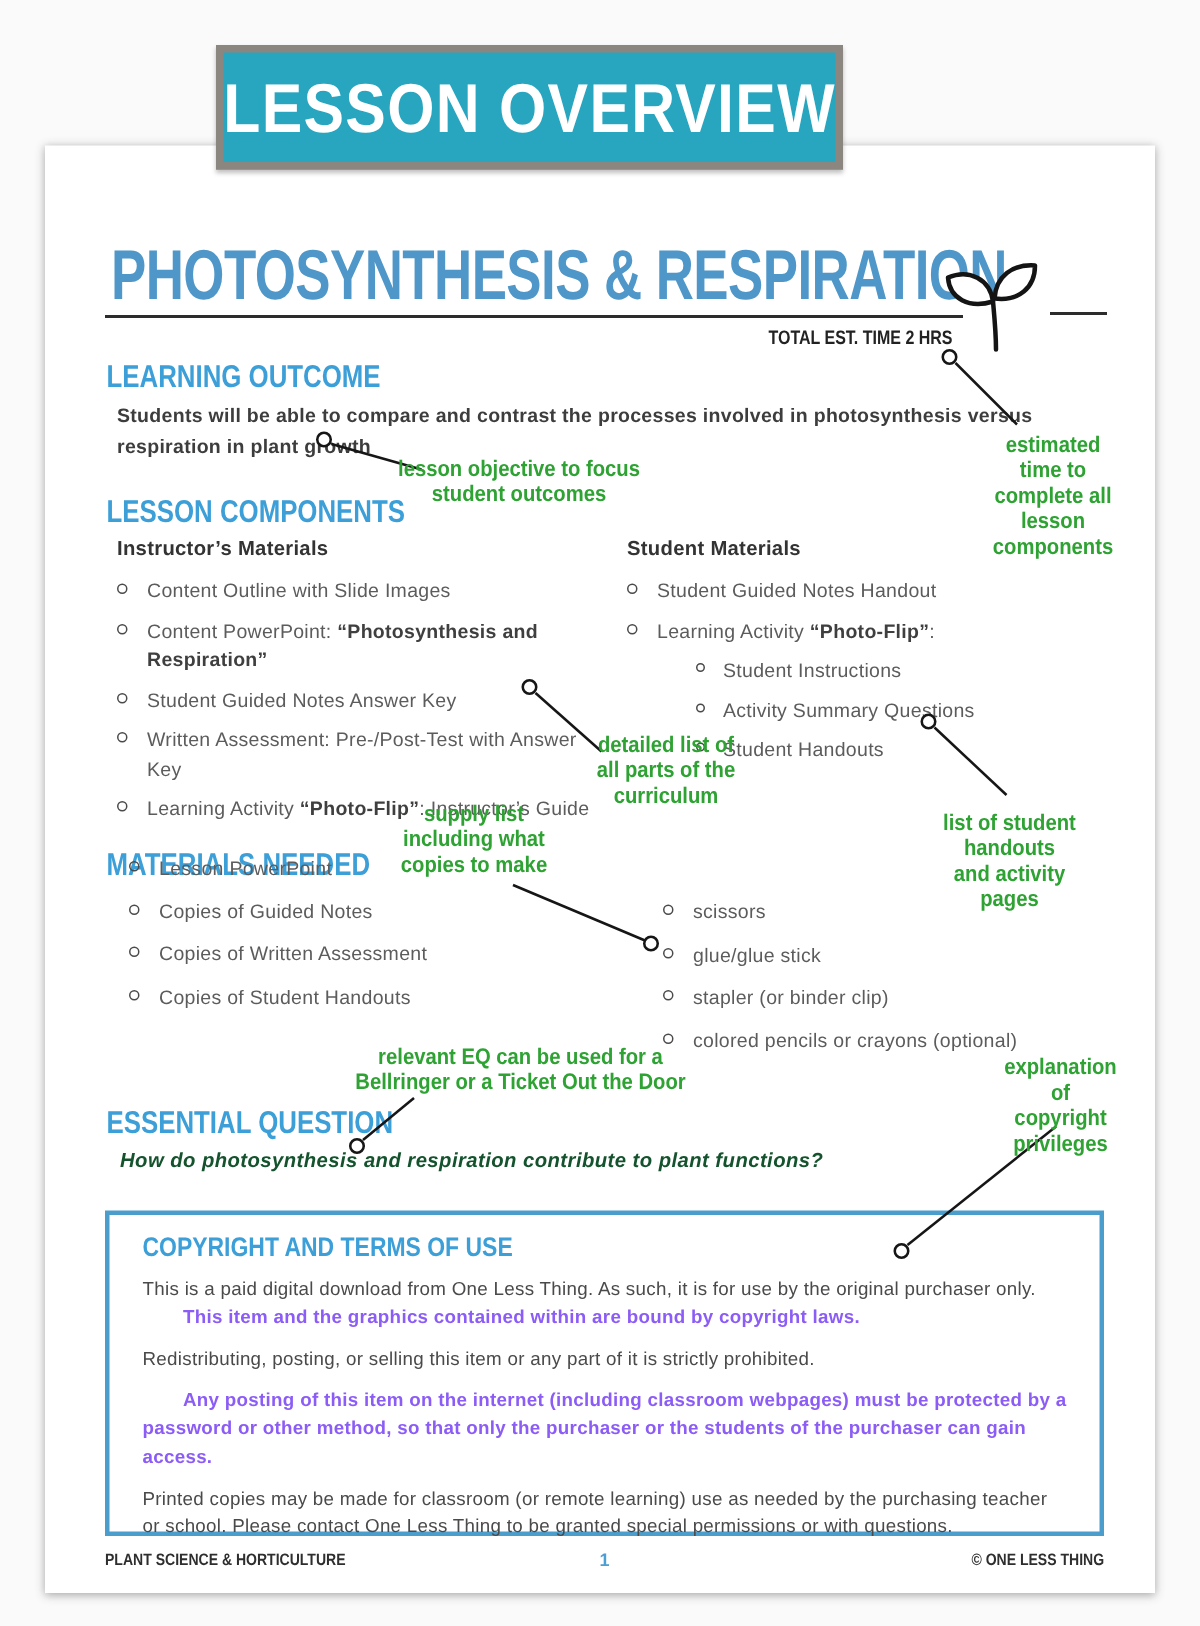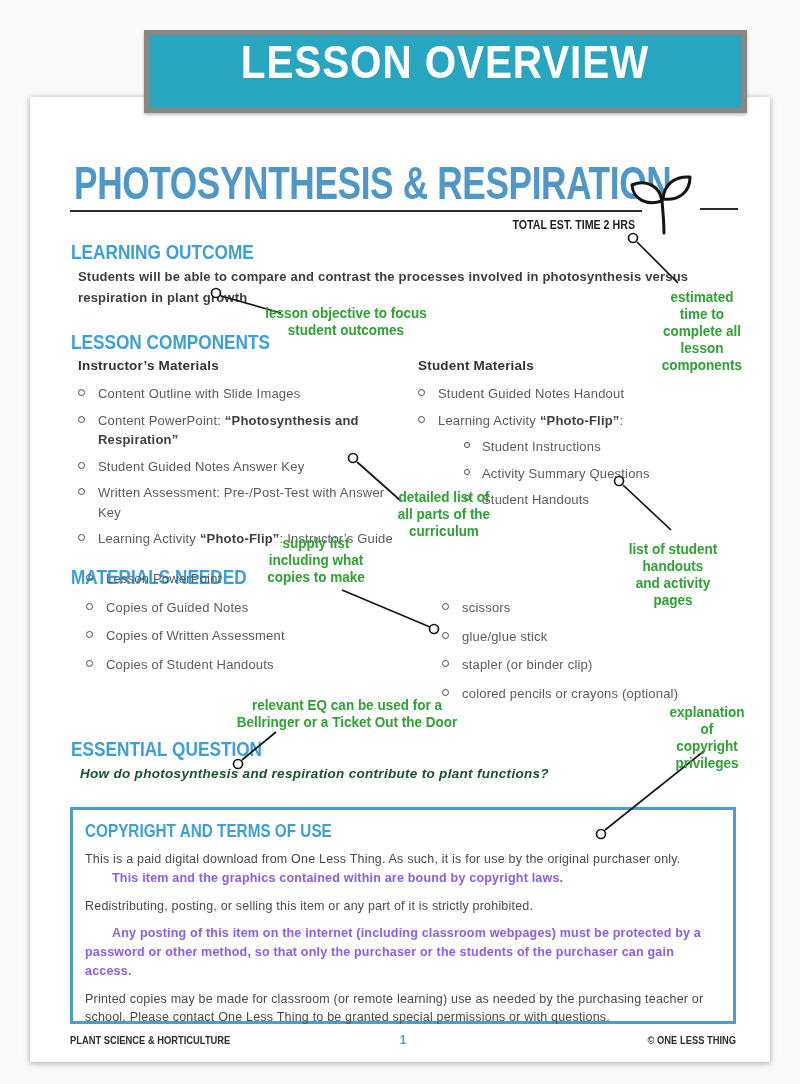--- a/index.html
+++ b/index.html
@@ -5,23 +5,23 @@
   * { margin:0; padding:0; box-sizing:border-box; }
   html,body { width:800px; height:1084px; background:#ffffff; overflow:hidden;
               font-family:"Liberation Sans", sans-serif; }
   .stage { position:relative; width:800px; height:1084px; background:#fafafa; }
 
   
   .page { position:absolute; left:30px; top:97px; width:740px; height:965px;
           background:#ffffff; box-shadow:0 1px 6px rgba(60,60,60,.45); }
 
   
-  .banner { position:absolute; left:144px; top:30px; width:603px; height:83px;
+  .banner { position:absolute; left:144px; top:30px; width:418px; height:83px;
             background:#29a6bf; border:5px solid #8c8680; z-index:3;
-            display:flex; justify-content:center;
+            display:flex; align-items:center; justify-content:center;
             box-shadow:0 2px 3px rgba(0,0,0,.25); }
   .banner-text { color:#ffffff; font-weight:bold; font-size:46px; letter-spacing:1px;
                  transform:scaleX(.88); white-space:nowrap; }
 
   .abs { position:absolute; }
 
   .kicker { left:76px; top:139px; font-family:"Liberation Serif", serif;
             font-size:18px; letter-spacing:.4px; color:#1f1f1f; z-index:2; }
   .doc-title { left:74px; top:155px; font-size:47px; font-weight:bold; color:#4f97c8;
                letter-spacing:-.5px; transform:scaleX(.75); transform-origin:0 0;
@@ -60,21 +60,21 @@
   .comp-left  { left:78px;  top:356px; width:332px; }
   .comp-right { left:418px; top:356px; width:312px; }
   .mat-left   { left:86px;  top:569px; width:330px; }
   .mat-right  { left:442px; top:598px; width:330px; }
   .mat-left li.item, .mat-right li.item { margin-bottom:9px; }
 
   .eq-question { left:80px; top:766px; width:620px; font-size:13.5px; font-style:italic;
                  font-weight:bold; color:#14532d; letter-spacing:.3px; }
 
   .copy-box { left:70px; top:807px; width:666px; height:217px;
-              border:3px solid #4b9dcb; background:#ffffff; padding:11px 22px 0 12px; }
+              border:3px solid #4b9dcb; background:#ffffff; padding:11px 22px 0 22px; }
   .copy-head { font-size:18px; font-weight:bold; color:#3d9fd8;
                transform:scaleX(.85); transform-origin:0 0; white-space:nowrap;
                margin-bottom:8px; }
   .copy-box p { font-size:12.5px; color:#4a4a4a; line-height:1.5; letter-spacing:.2px;
                 margin-bottom:9px; }
   .copy-box p .bold-seg { font-weight:bold; color:#8b5cf6;margin-left:27px; }
 
   .footer { left:70px; top:1034px; width:666px; display:flex;
             justify-content:space-between; align-items:center; }
   .footer .f-side { font-size:11px; font-weight:bold; color:#2e2e2e;

